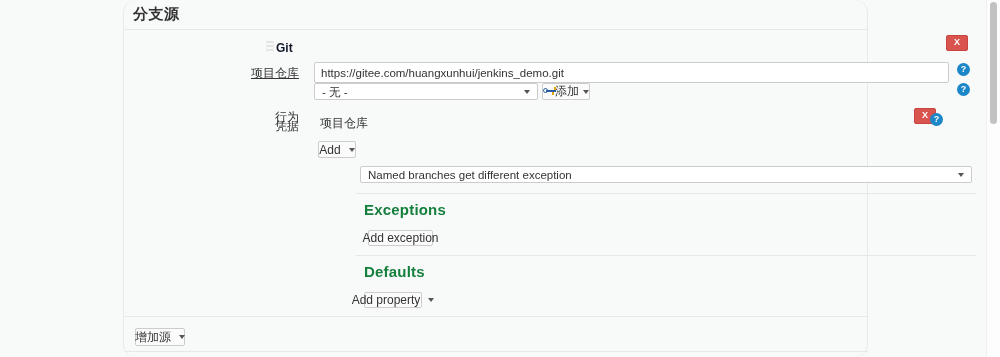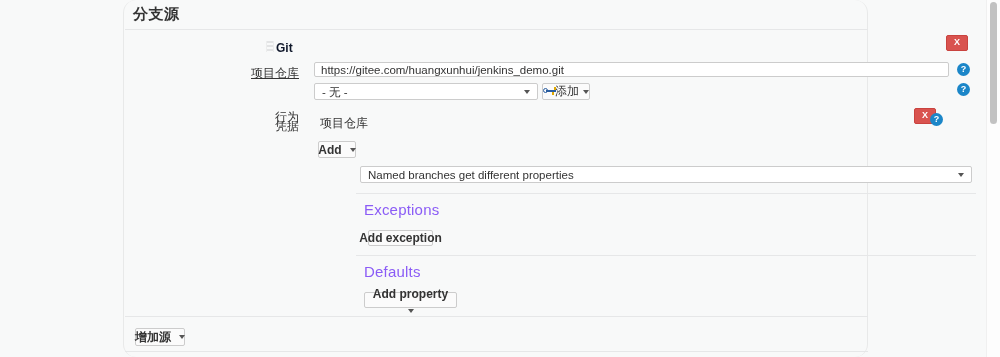--- a/index.html
+++ b/index.html
@@ -178,21 +178,21 @@
     gap: 4px;
     white-space: nowrap;
   }
   .btn-grey .caret {
     width: 0; height: 0;
     border-left: 3px solid transparent;
     border-right: 3px solid transparent;
     border-top: 4px solid #555;
     display: inline-block;
   }
-  .btn-grey.bold { font-weight: bold; gap: 8px; }
+  .btn-grey.bold { font-weight: normal; gap: 8px; }
 
   
   .key-icon {
     display: inline-block;
     width: 13px;
     height: 9px;
     position: relative;
   }
   .key-icon .kbar {
     position: absolute;
@@ -235,22 +235,22 @@
     left: 196px;
     top: 115px;
     font-size: 12px;
     color: #333;
   }
 
   
   .sub-heading {
     position: absolute;
     font-size: 15px;
-    font-weight: normal;
-    color: #8b5cf6;
+    font-weight: bold;
+    color: #15803d;
     letter-spacing: 0.2px;
   }
   .hr-inner {
     position: absolute;
     left: 232px;
     width: 620px;
     height: 1px;
     background: #e6e7e8;
   }
 
@@ -300,21 +300,21 @@
   <div id="section-title">分支源</div>
   <div class="hr-full" style="top:29px;"></div>
 
   <div id="git-block">
 
     <div id="grip-icon"></div>
     <div id="git-label">Git</div>
     <div class="btn-delete" style="left:822px; top:35px;">X</div>
 
     <div class="row-label" style="left:90px; top:66px; width:85px;text-decoration:underline;">项目仓库</div>
-    <input class="text-input" style="left: 190px; top: 62px; width: 635px; height: 15px;" type="text" value="https://gitee.com/huangxunhui/jenkins_demo.git">
+    <input class="text-input" style="left: 190px; top: 62px; width: 635px; height: 21px;" type="text" value="https://gitee.com/huangxunhui/jenkins_demo.git">
     <div class="help-icon" style="left:833px; top:63px;">?</div>
 
     <div class="row-label" style="left:90px; top:87px; width:85px;margin-top:32px;">凭据</div>
     <div class="select-box" style="left:190px; top:83px; width:224px; height:17px;">
       <span class="sel-text">- 无 -</span>
       <span class="caret-dn"></span>
     </div>
     <div class="btn-grey" style="left:418px; top:83px; width:48px; height:17px;">
       <span class="key-icon">
         <span class="kring"></span>
@@ -334,33 +334,33 @@
     </div>
     <div class="btn-delete" style="left:790px; top:108px;">X</div>
     <div class="help-icon" style="left:806px; top:113px;">?</div>
 
     <div class="btn-grey bold" style="left:194px; top:141px; width:38px; height:17px;">
       <span>Add</span>
       <span class="caret"></span>
     </div>
 
     <div class="select-box" style="left:236px; top:166px; width:612px; height:17px;">
-      <span class="sel-text">Named branches get different properties</span>
+      <span class="sel-text">Named branches get different exception</span>
       <span class="caret-dn"></span>
     </div>
 
     <div class="hr-inner" style="top:193px;"></div>
     <div class="sub-heading" style="left:240px; top:201px;">Exceptions</div>
     <div class="btn-grey bold" style="left:244px; top:230px; width:65px; height:16px;">
       <span>Add exception</span>
     </div>
 
     <div class="hr-inner" style="top:255px;"></div>
     <div class="sub-heading" style="left:240px; top:263px;">Defaults</div>
-    <div class="btn-grey bold" style="left:240px; top:292px; width:93px; height:16px;flex-direction:column;">
+    <div class="btn-grey bold" style="left:240px; top:292px; width:58px; height:16px;">
       <span>Add property</span>
       <span class="caret"></span>
     </div>
 
   </div>
 
   <div id="footer-hr"></div>
   <div class="btn-grey bold" style="left:11px; top:328px; width:50px; height:18px;">
     <span>增加源</span>
     <span class="caret"></span>

